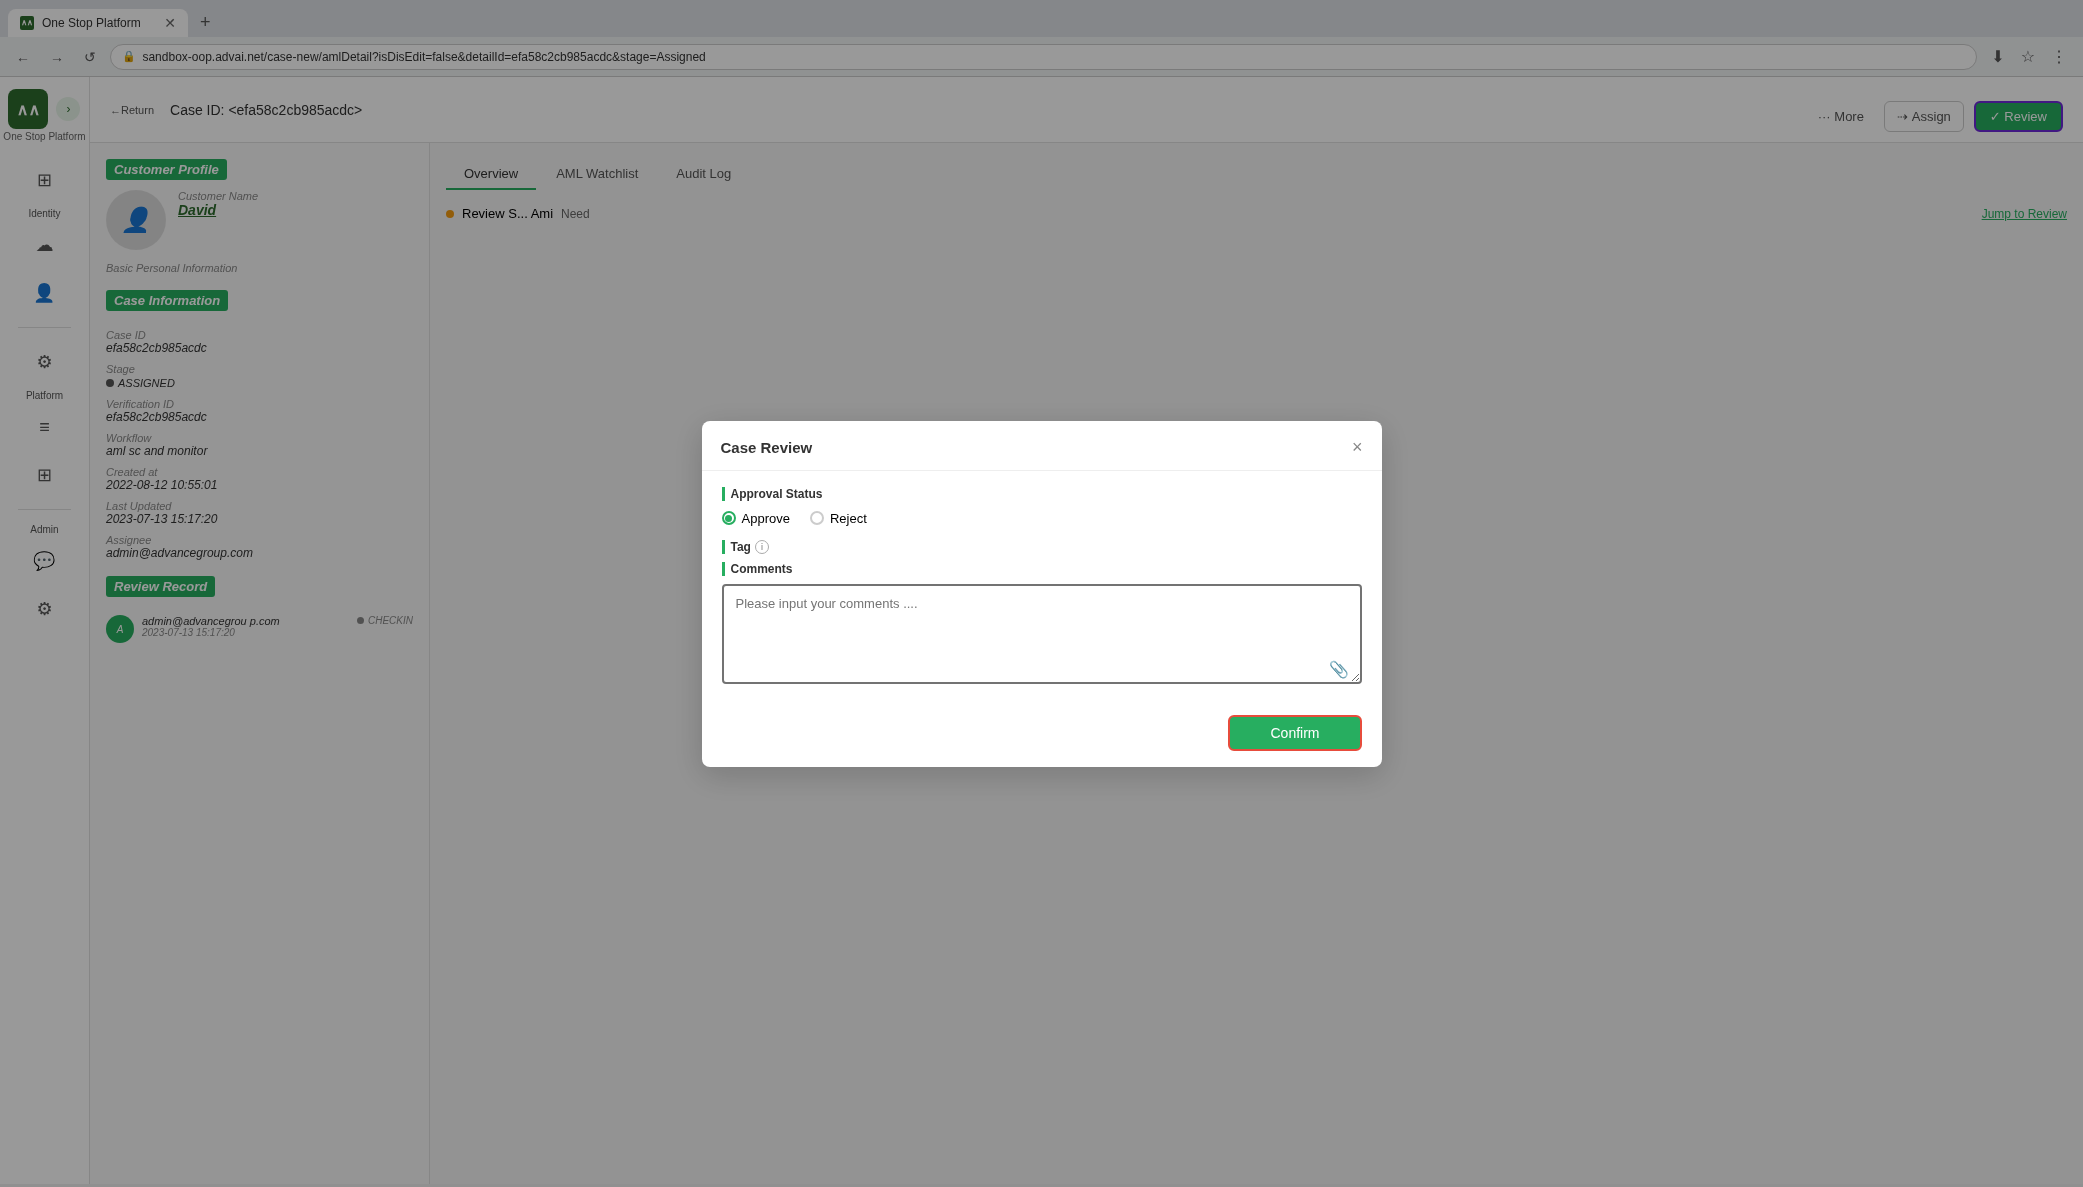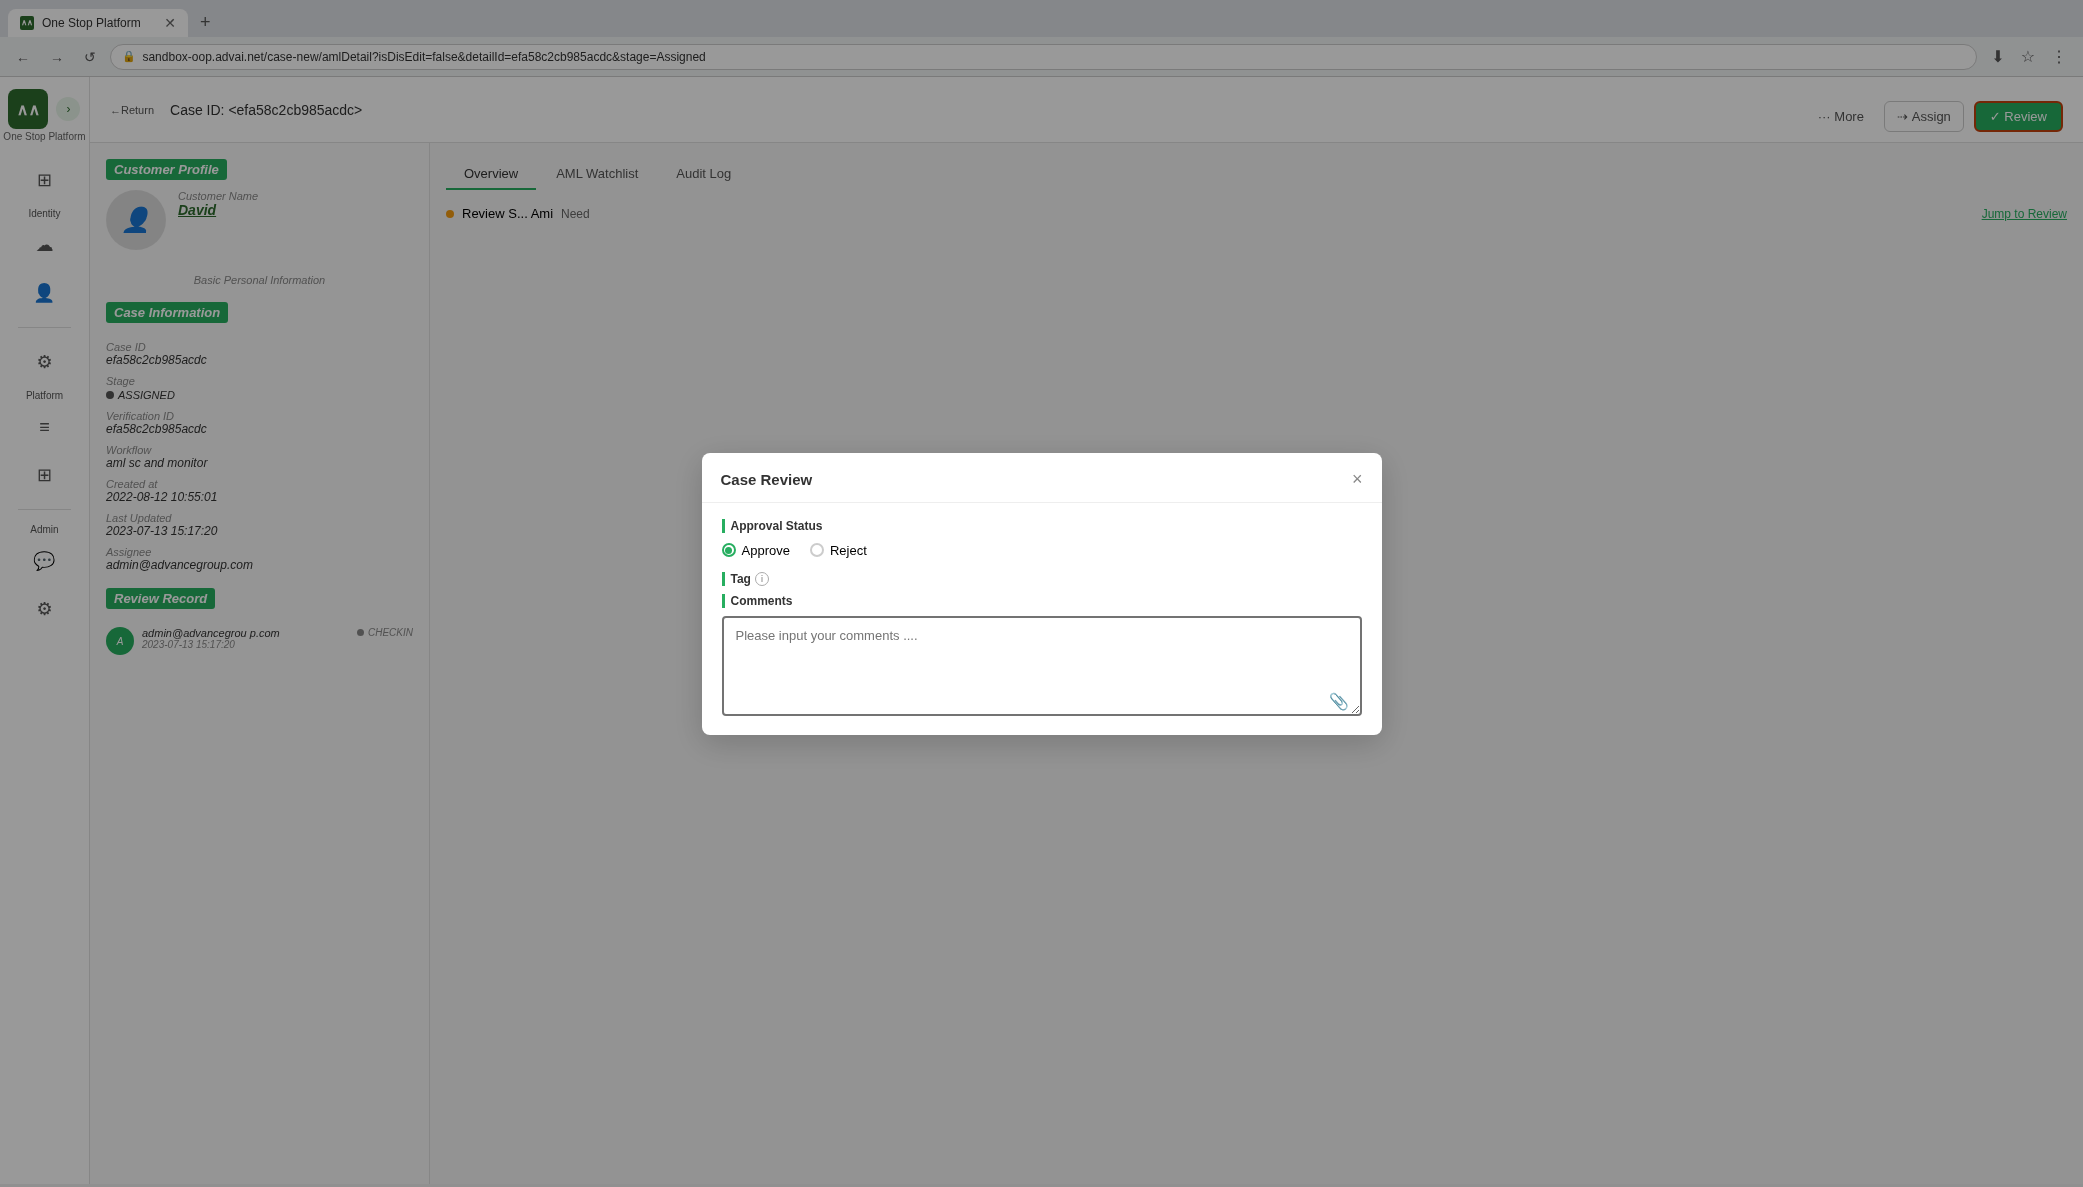--- a/index.html
+++ b/index.html
@@ -38,33 +38,33 @@
     
     .main-content { flex: 1; display: flex; flex-direction: column; overflow: hidden; }
 
     
     .top-bar { background: #fff; border-bottom: 1px solid #e0e0e0; padding: 10px 20px; display: flex; align-items: center; gap: 16px; }
     .back-btn { display: flex; align-items: center; gap: 4px; color: #555; font-size: 11px; cursor: pointer; text-decoration: none; }
     .case-id { font-size: 14px; font-weight: 500; color: #333; }
     .top-bar-actions { margin-left: auto; display: flex; gap: 10px; margin-top: 14px; }
     .more-btn { display: flex; align-items: center; gap: 4px; color: #555; font-size: 13px; cursor: pointer; padding: 6px 10px; border: none; background: none; }
     .assign-btn { display: flex; align-items: center; gap: 4px; color: #555; font-size: 13px; cursor: pointer; padding: 6px 12px; border: 1px solid #ccc; border-radius: 6px; background: #fff; }
-    .review-btn { display: flex; align-items: center; gap: 4px; color: #fff; font-size: 13px; cursor: pointer; padding: 6px 14px; border: 2px solid #c2410c; border-radius: 6px; background: #27ae60; }
+    .review-btn { display: flex; align-items: center; gap: 4px; color: #fff; font-size: 13px; cursor: pointer; padding: 6px 14px; border: 2px solid #6d28d9; border-radius: 6px; background: #27ae60; }
 
     
     .content-area { display: flex; flex: 1; overflow: hidden; }
 
     
     .left-panel { width: 340px; background: #f8f8f8; border-right: 1px solid #e0e0e0; padding: 16px; overflow-y: auto; font-style: italic; }
     .section-title { font-size: 13px; font-weight: 600; color: #fff; background: #27ae60; padding: 3px 8px; border-radius: 3px; margin-bottom: 10px; display: inline-block; }
     .customer-profile { margin-bottom: 16px; }
     .customer-avatar { width: 60px; height: 60px; border-radius: 50%; background: #ddd; display: flex; align-items: center; justify-content: center; font-size: 24px; color: #888; margin-bottom: 8px; }
     .customer-name-label { font-size: 11px; color: #888; }
     .customer-name { font-size: 14px; font-weight: 600; color: #2d6b2d; text-decoration: underline; margin-bottom: 4px; }
-    .basic-info-label { font-size: 11px; color: #888; margin-top: 16px; text-align: center; }
+    .basic-info-label { font-size: 11px; color: #888; margin-top: 4px; }
 
     .info-section { margin-bottom: 16px; }
     .info-label { font-size: 11px; color: #888; margin-top: 8px; }
     .info-value { font-size: 12px; color: #333; font-weight: 500; }
     .stage-badge { display: inline-flex; align-items: center; gap: 4px; font-size: 11px; color: #333; }
     .stage-dot { width: 8px; height: 8px; border-radius: 50%; background: #555; display: inline-block; }
 
     .review-record { margin-top: 12px; }
     .review-item { display: flex; align-items: flex-start; gap: 8px; margin-top: 8px; }
     .review-avatar-sm { width: 28px; height: 28px; border-radius: 50%; background: #27ae60; display: flex; align-items: center; justify-content: center; color: white; font-size: 10px; flex-shrink: 0; }
@@ -302,14 +302,17 @@
         <span class="info-icon">i</span>
       </div>
 
       <div class="comments-label">Comments</div>
       <div class="comments-wrapper">
         <span class="comments-counter">0/1000</span>
         <textarea class="comments-area" placeholder="Please input your comments ...." style=""></textarea>
         <span class="attachment-icon">📎</span>
       </div>
     </div>
+    <div class="modal-footer">
+      <button class="confirm-btn">Confirm</button>
+    </div>
   </div>
 </div>
 
 </body></html>

